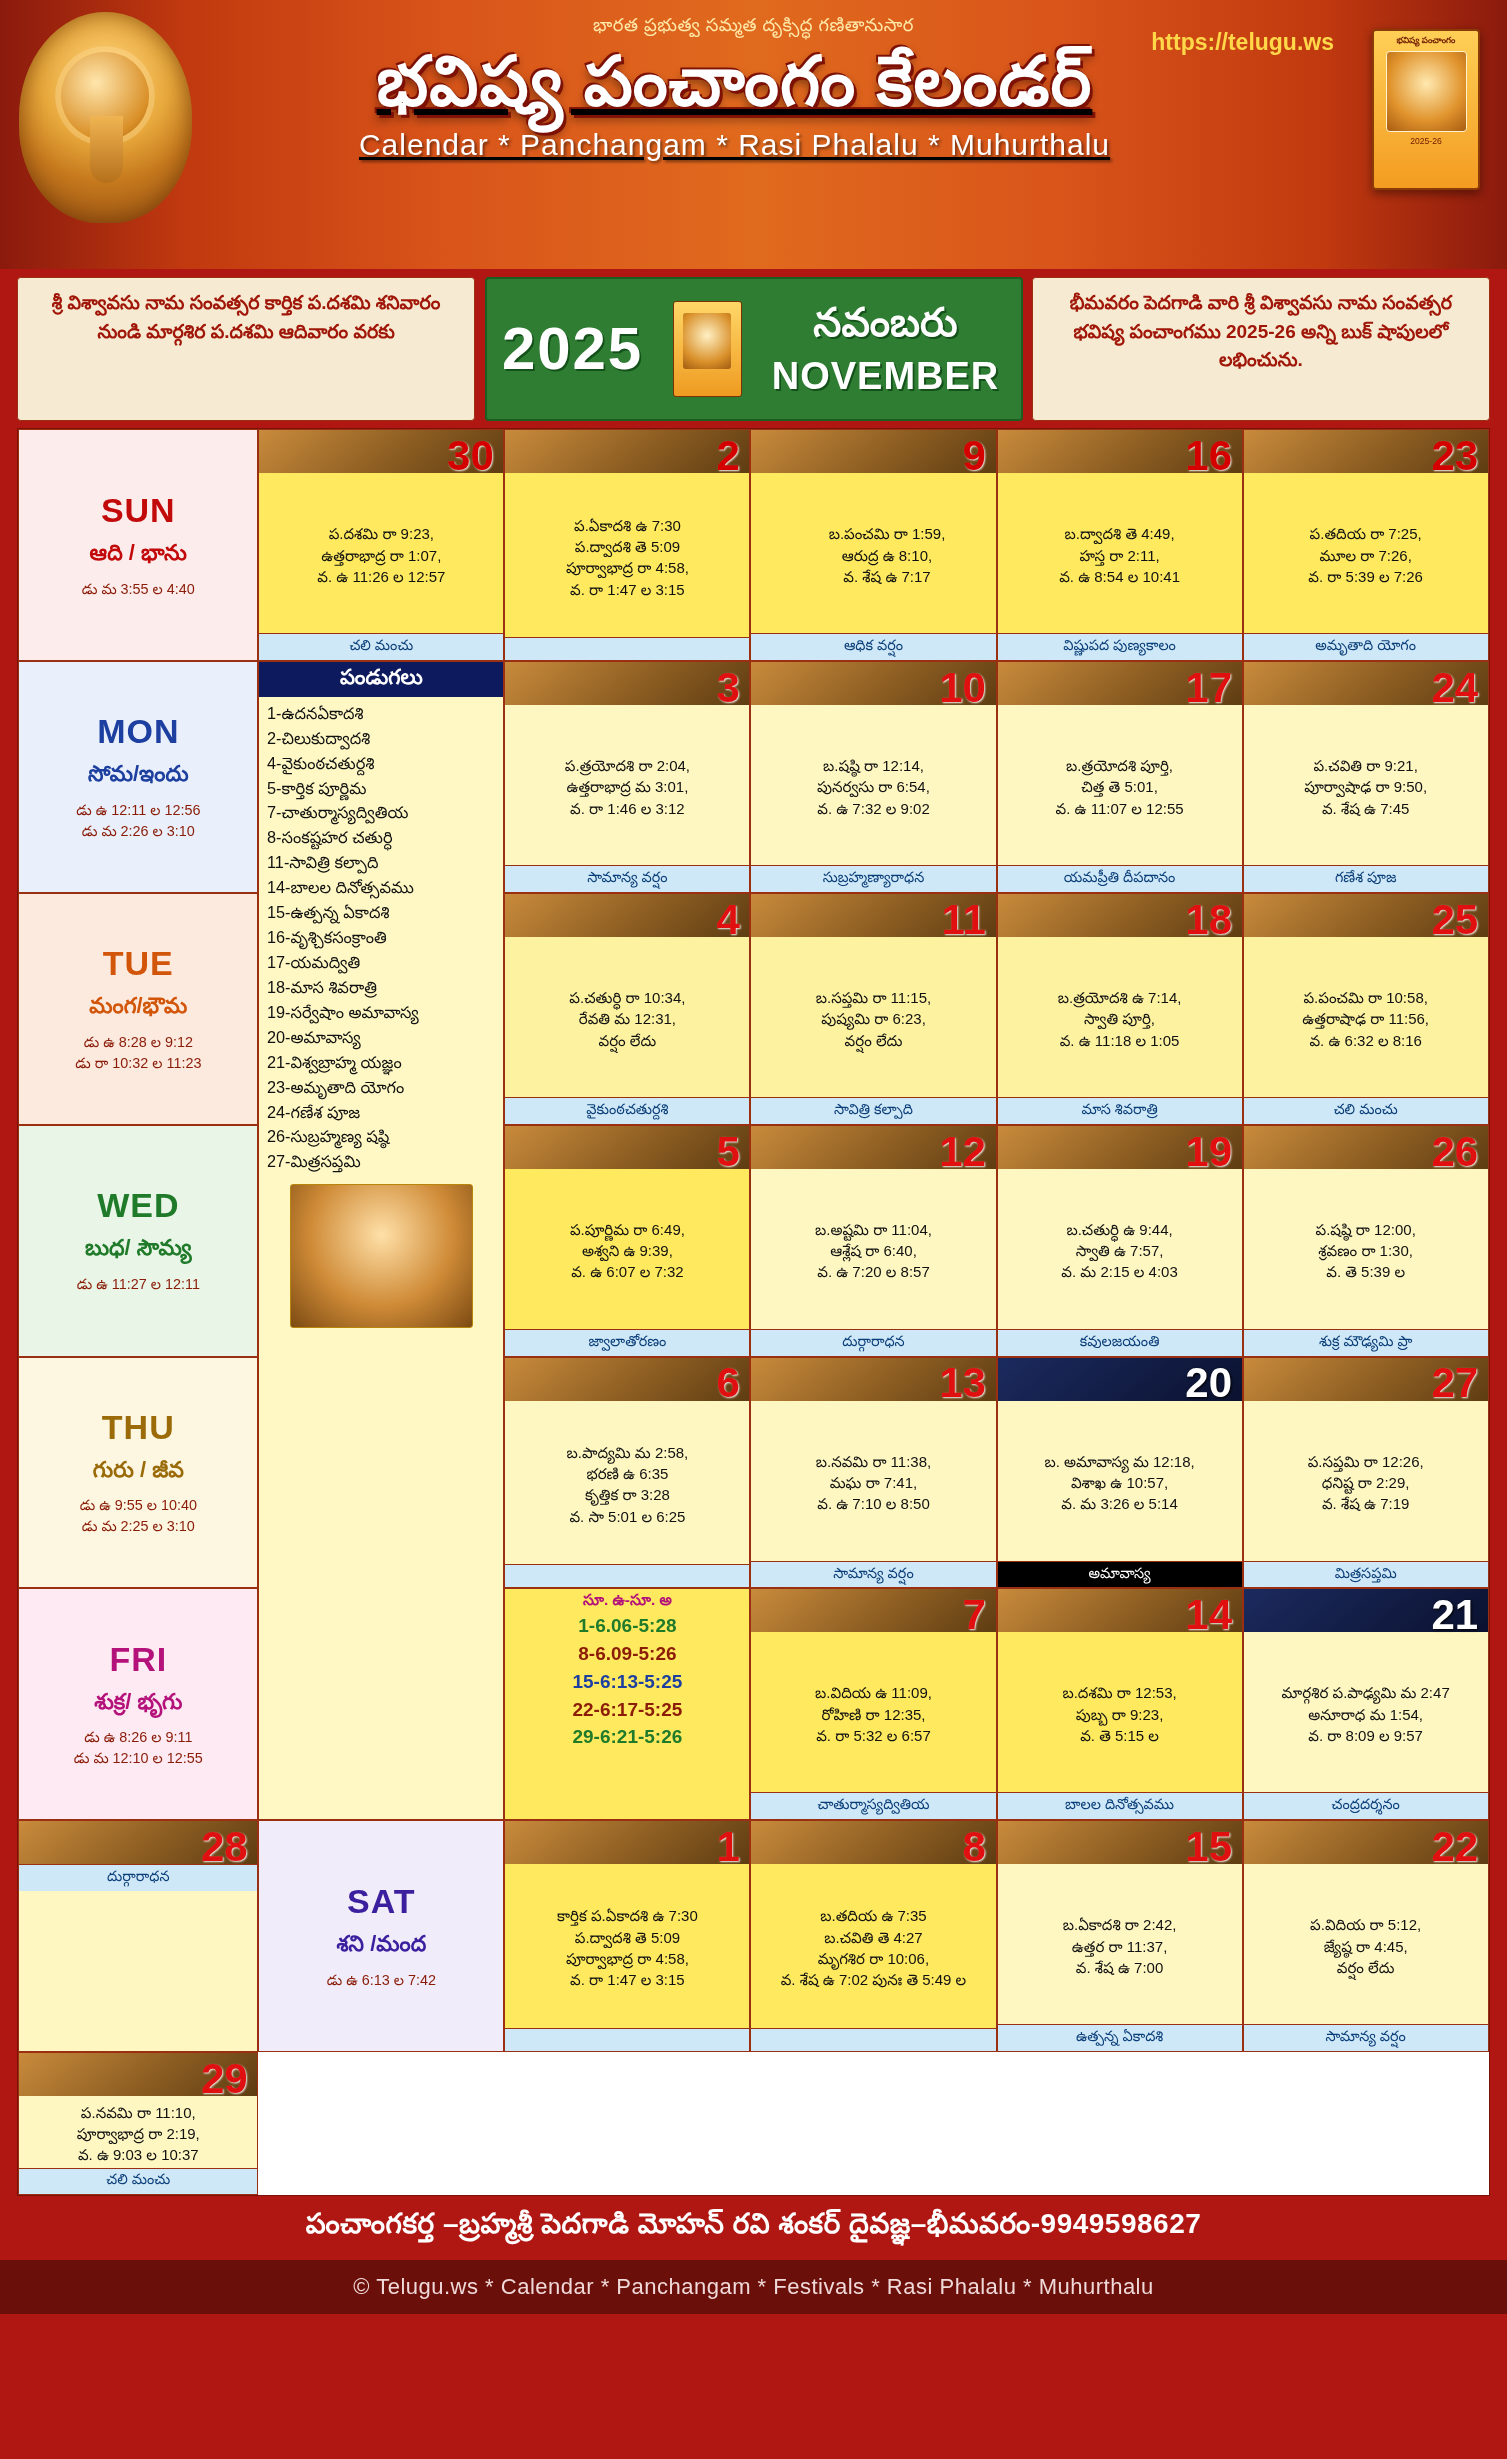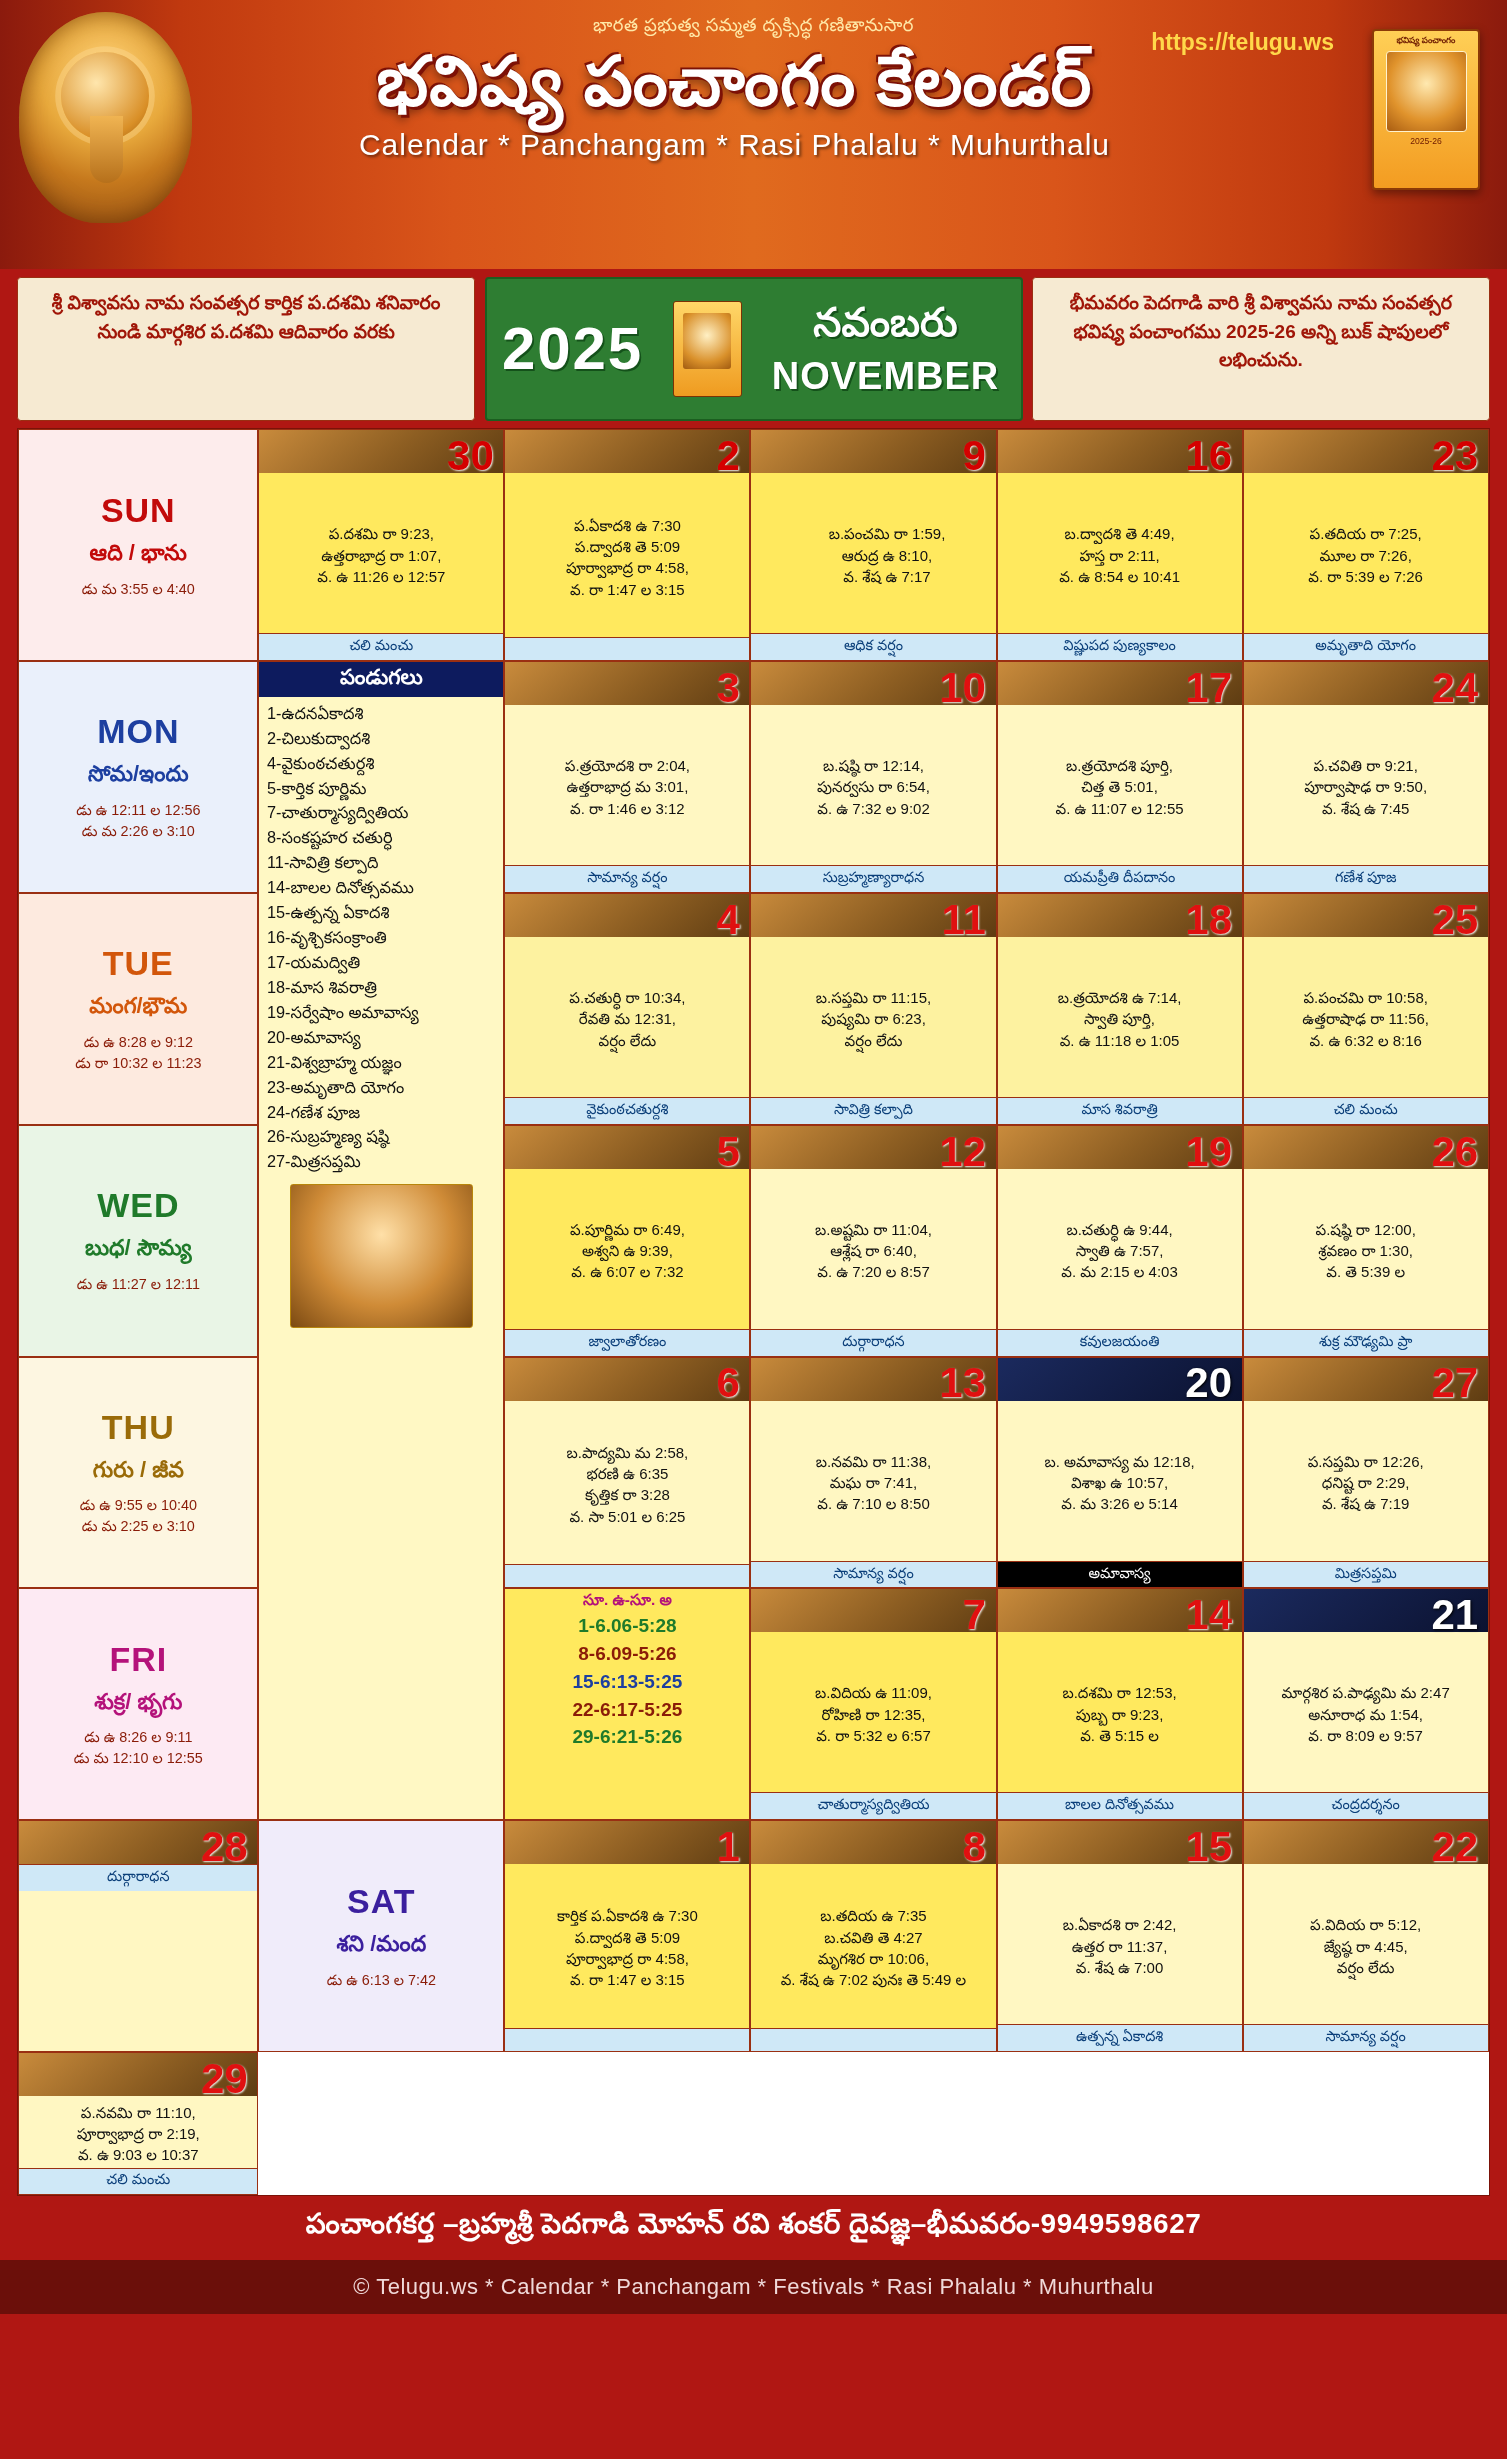--- a/index.html
+++ b/index.html
@@ -40,21 +40,21 @@
     border-radius: 50%;
     background: radial-gradient(circle at 40% 35%, #ffe6ad, #d98f27 70%, #9c5a10);
     box-shadow: 0 0 0 5.8px rgba(255,224,160,.35);
   }
   .ganesha:after {
     content:""; position:absolute; left: 71px; top: 104px; width: 33px; height: 67px;
     border-radius: 0 0 19px 19px;
     background: linear-gradient(180deg,#f0b452,#b6701b);
   }
   .hdr-title-wrap {
-    position: absolute; left: 202px; right: 240px; top: 46px; text-align: center;
+    position: absolute; left: 202px; right: 240px; top: 46px; text-align: center; text-decoration: underline;
   }
   .hdr-title {
     color: #ffffff; font-size: 69px; font-weight: bold; line-height: 1.05;
     text-shadow: 2.9px 2.9px 0 #7d1106, -1.9px -1.9px 0 #7d1106, 0 4.8px 9.6px rgba(0,0,0,.45);
     letter-spacing: 1px;
   }
   .hdr-sub {
     margin-top: 9.6px; color: #fff; font-size: 30px; letter-spacing: 1px;
     text-shadow: 1.9px 1.9px 2.9px rgba(0,0,0,.5);
   }

